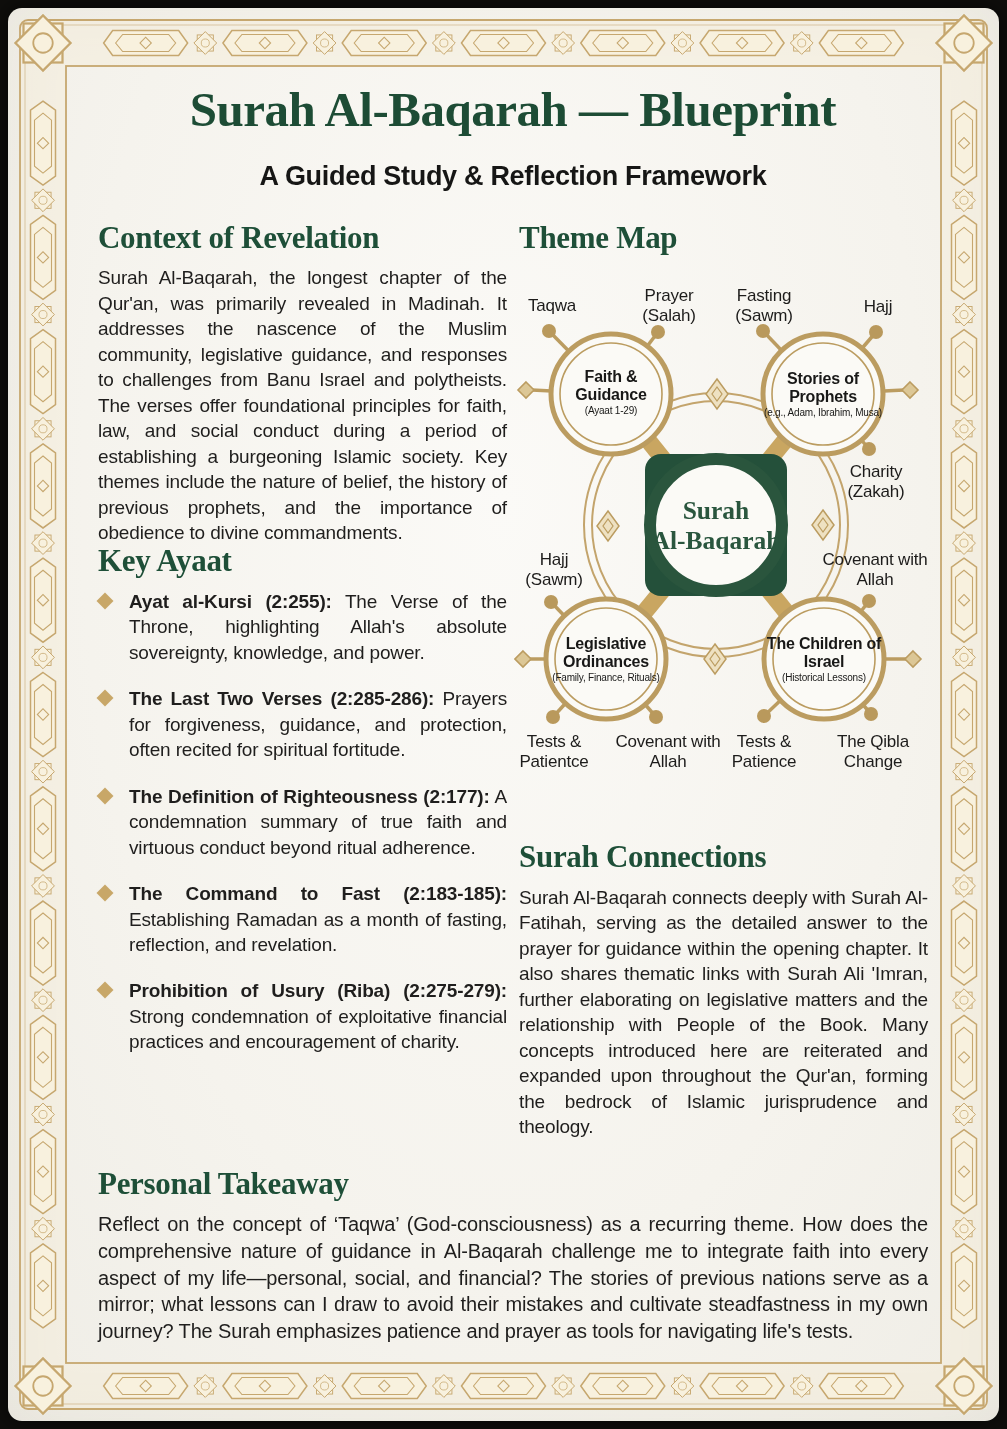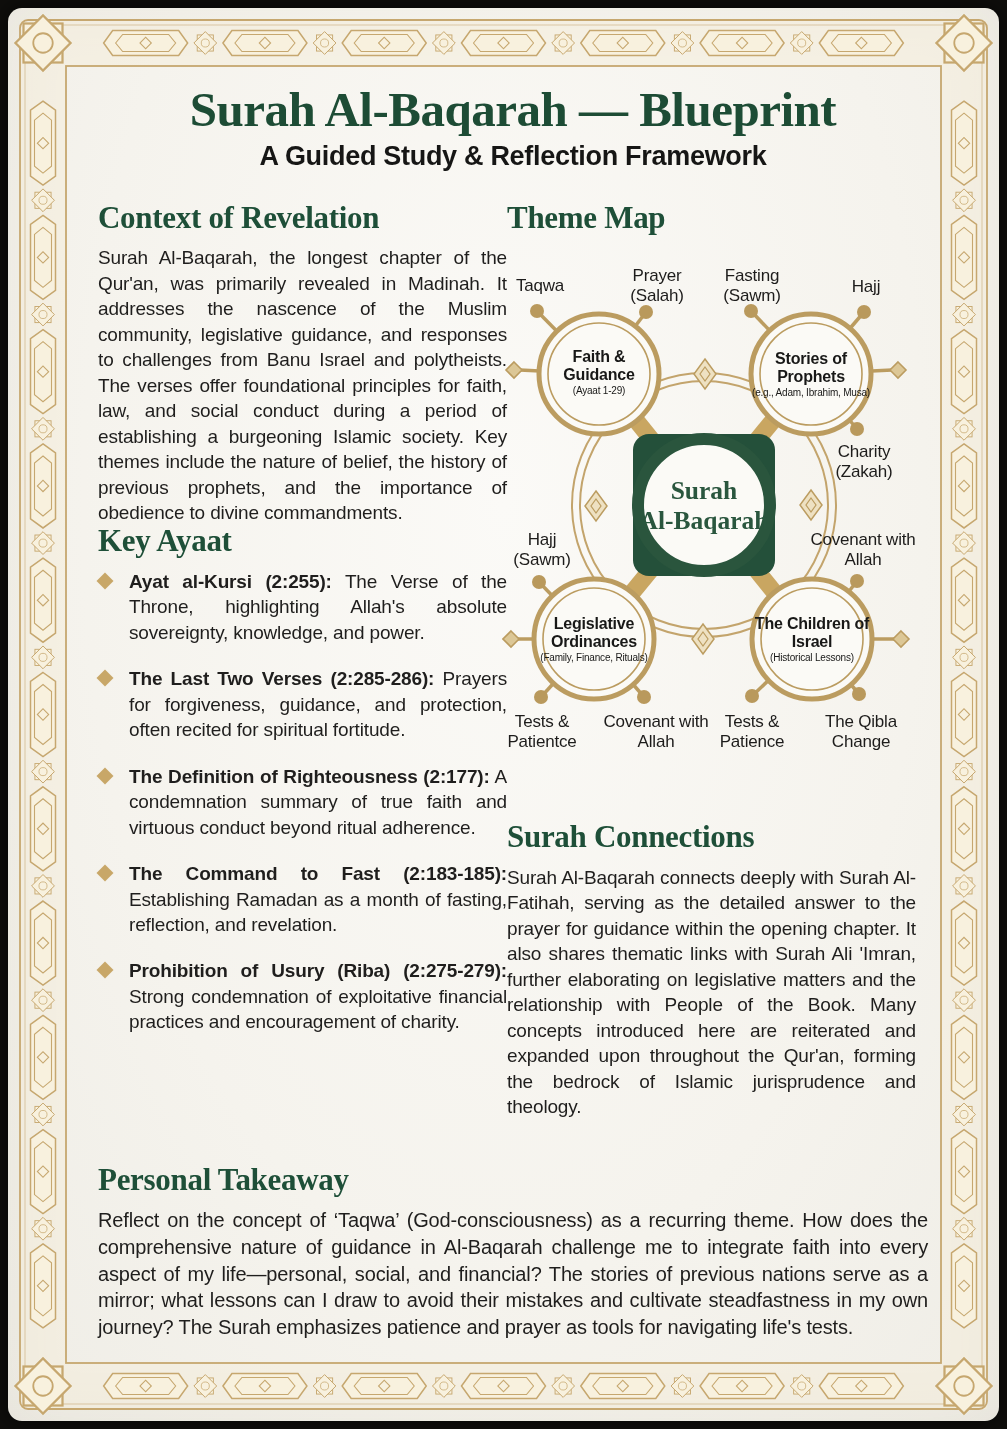--- a/index.html
+++ b/index.html
@@ -21,24 +21,24 @@
   .content{
     position:absolute;left:90px;top:76px;width:830px;
     color:#222120;
   }
   header{text-align:center;}
   h1{
     margin:0;font-family:"Liberation Serif",serif;font-weight:700;
     font-size:49px;line-height:1.08;color:#1d4c35;letter-spacing:-.5px;
   }
   .subtitle{
-    margin-top:4px;font-size:27px;font-weight:600;color:#161615;letter-spacing:-.3px;text-align:center;
+    margin-top:24px;font-size:27px;font-weight:600;color:#161615;letter-spacing:-.3px;text-align:center;
   }
   .columns{
-    display:grid;grid-template-columns:409px 409px;
+    display:grid;grid-template-columns:409px 409px;column-gap:12px;
     margin-top:30px;align-items:start;
   }
   h2{
     margin:0 0 11px 0;font-family:"Liberation Serif",serif;font-weight:700;
     font-size:31px;line-height:1.05;color:#1e4f38;letter-spacing:-.3px;
   }
   .para{
     margin:0;font-size:19px;line-height:1.34;text-align:justify;
     letter-spacing:-.15px;color:#1f1e1d;
   }
@@ -65,21 +65,21 @@
     position:absolute;transform:translate(-50%,-50%);
     text-align:center;color:#181817;
   }
   .nodetext .nt{font-size:16px;font-weight:700;line-height:1.08;letter-spacing:-.2px;}
   .nodetext .ns{font-size:10px;line-height:1.12;margin-top:2px;letter-spacing:-.2px;}
   .centertext{
     position:absolute;left:202px;top:260px;transform:translate(-50%,-50%);
     font-family:"Liberation Serif",serif;font-weight:700;font-size:25.5px;
     line-height:1.15;color:#2a563e;text-align:center;white-space:nowrap;
   }
-  .takeaway{margin-top:44px;}
+  .takeaway{margin-top:28px;}
 </style>
 </head>
 <body>
 
 <div class="card">
 
   <svg id="border-svg" width="991" height="1413" viewBox="0 0 991 1413">
     <defs>
       <g id="bstar">
         <rect x="-13" y="-13" width="26" height="26" fill="#f8f1de" stroke="#c6a76f" stroke-width="1.5"></rect>

